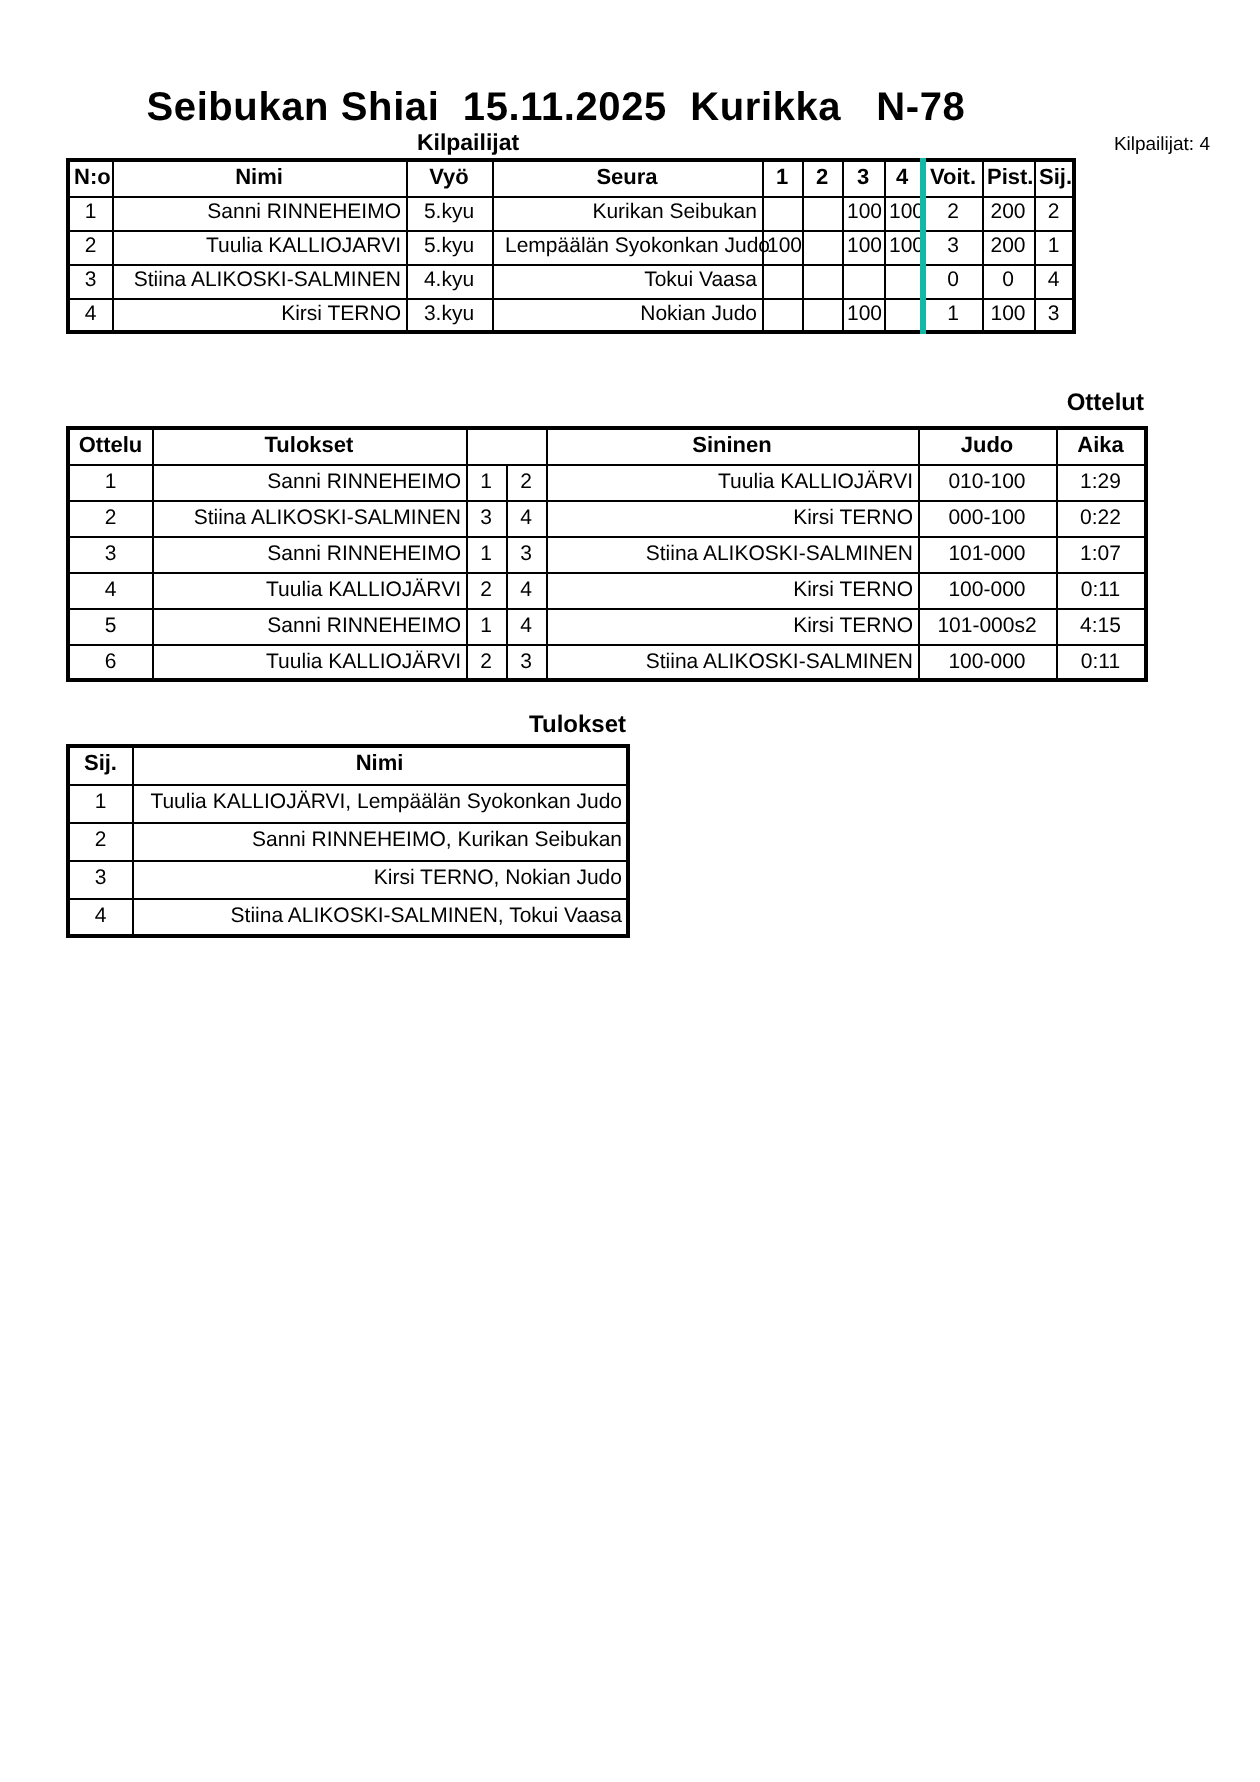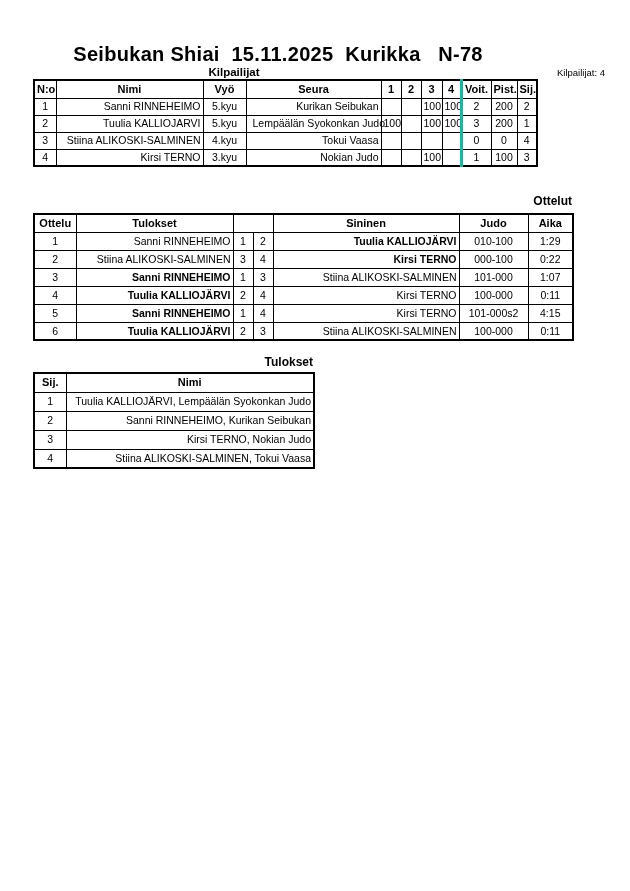--- a/index.html
+++ b/index.html
@@ -33,21 +33,21 @@
     border:2px solid #000;font-size:10.5px;
   }
   th,td{
     border:1px solid #000;padding:0 2px;overflow:hidden;
     vertical-align:middle;line-height:1;
   }
   th{font-size:11px;font-weight:bold;text-align:center;}
   td{text-align:center;}
   td.left{text-align:right;padding-left:6px;}
   td.nowrap{white-space:nowrap;overflow:visible;}
-  .win{font-weight:bold;margin-top:15px;}
+  .win{font-weight:normal;margin-top:15px;}
 
   #t-kilpailijat{left:33px;top:79px;width:503px;}
   #t-kilpailijat tr{height:17px;}
   #t-kilpailijat tr.hdr{height:18px;}
   #t-kilpailijat .grp{border-left:3px solid #14b8a6;}
 
   #t-ottelut{left:33px;top:213px;width:539px;padding-left:12px;}
   #t-ottelut tr{height:18px;}
 
   #t-tulokset{left:33px;top:372px;width:280px;}

